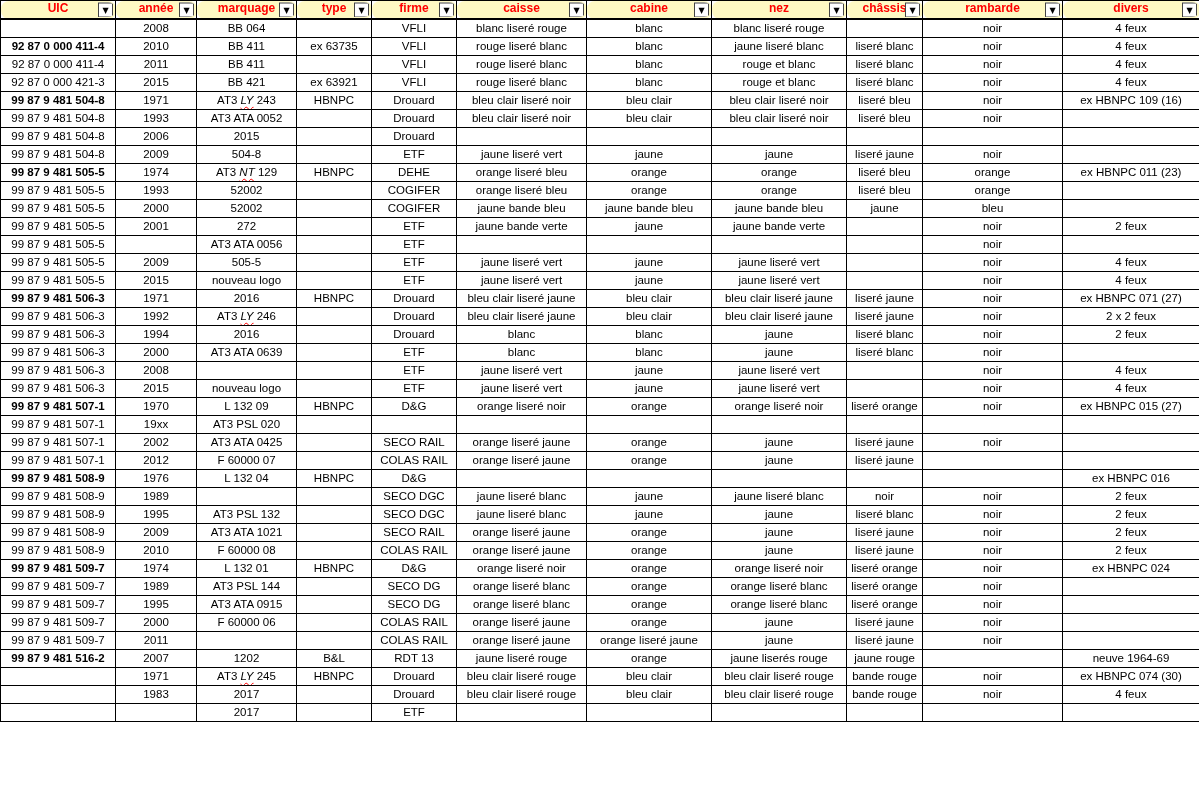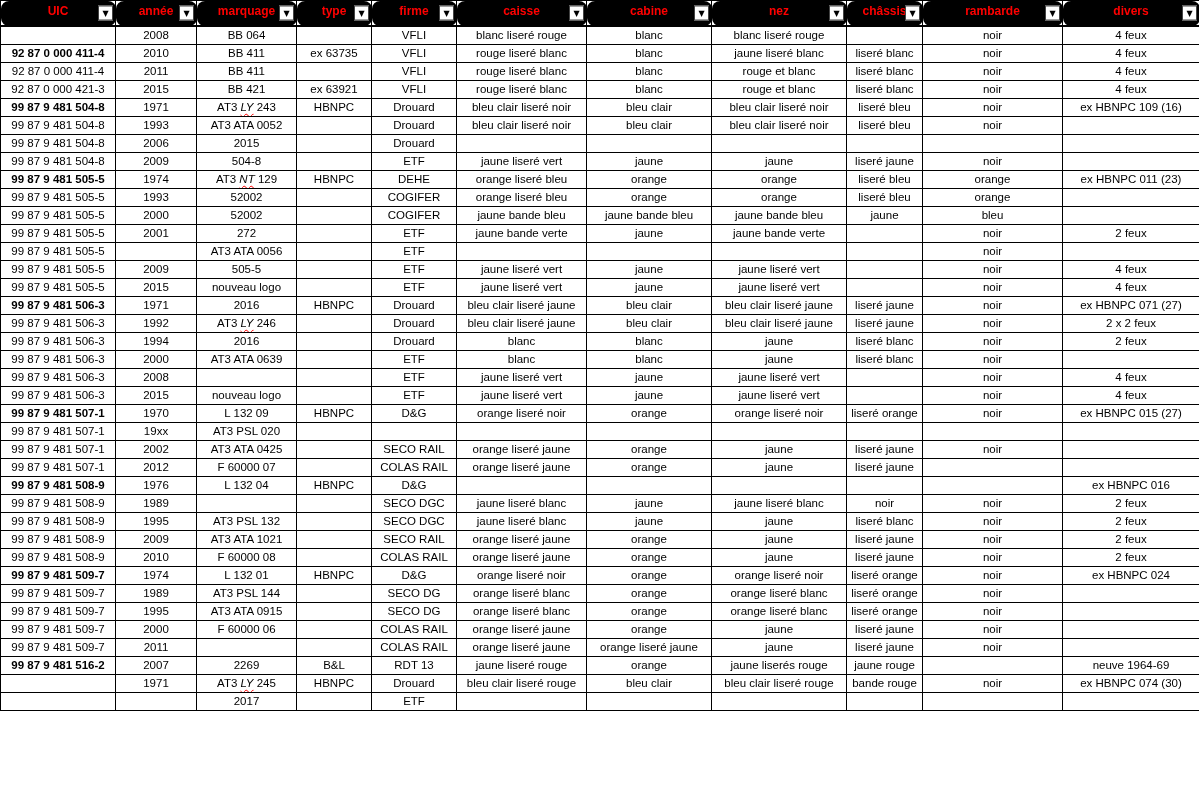--- a/index.html
+++ b/index.html
@@ -2,22 +2,22 @@
 <html><head>
 <meta charset="utf-8">
 <style>
   * { margin:0; padding:0; box-sizing:border-box; }
   html,body { width:1199px; height:787px; overflow:hidden; background:#ffffff;
               font-family:"Liberation Sans", sans-serif; }
   .sheet { width:1199px; height:787px; overflow:hidden; background:#fff; }
   table { border-collapse:collapse; table-layout:fixed; width:1199px; }
   th, td { border:1px solid #000; overflow:hidden; white-space:nowrap;
            text-align:center; vertical-align:middle; padding:0 1px; }
-  thead th { height:25px; border-bottom:2px solid #000; position:relative;
-             font-size:12px; font-weight:bold; color:#ff0000; background:#000000;border-radius:8px; }
+  thead th { height:18px; border-bottom:2px solid #000; position:relative;
+             font-size:12px; font-weight:bold; color:#ff0000; background:#fef9c3;border-radius:8px; }
   thead th .hlabel { display:inline-block; max-width:calc(100% - 18px); overflow:hidden; }
   .filter-btn { position:absolute; right:2px; top:50%; transform:translateY(-50%);
                 width:15px; height:15px; border:1px solid #444; background:#fff;
                 font-size:8px; line-height:13px; color:#000; text-align:center;
                 cursor:pointer; padding:0; font-family:"DejaVu Sans", sans-serif; }
   tbody td { height:17.4px; font-size:11.5px; color:#000; line-height:17px; }
   td.bold { font-weight:bold; }
   .sq { text-decoration:underline wavy #ff0000 1px; text-underline-offset:2px;font-style:italic; }
 </style>
 </head>
@@ -505,21 +505,21 @@
           <td>orange liseré jaune</td>
           <td>orange liseré jaune</td>
           <td>jaune</td>
           <td>liseré jaune</td>
           <td>noir</td>
           <td></td>
         </tr>
         <tr>
           <td class="bold">99 87 9 481 516-2</td>
           <td>2007</td>
-          <td>2269</td>
+          <td>1202</td>
           <td>B&amp;L</td>
           <td>RDT 13</td>
           <td>jaune liseré rouge</td>
           <td>orange</td>
           <td>jaune liserés rouge</td>
           <td>jaune rouge</td>
           <td></td>
           <td>neuve 1964-69</td>
         </tr>
         <tr>
@@ -527,20 +527,33 @@
           <td>1971</td>
           <td>AT3 <span class="sq">LY</span> 245</td>
           <td>HBNPC</td>
           <td>Drouard</td>
           <td>bleu clair liseré rouge</td>
           <td>bleu clair</td>
           <td>bleu clair liseré rouge</td>
           <td>bande rouge</td>
           <td>noir</td>
           <td>ex HBNPC 074 (30)</td>
+        </tr>
+        <tr>
+          <td></td>
+          <td>1983</td>
+          <td>2017</td>
+          <td></td>
+          <td>Drouard</td>
+          <td>bleu clair liseré rouge</td>
+          <td>bleu clair</td>
+          <td>bleu clair liseré rouge</td>
+          <td>bande rouge</td>
+          <td>noir</td>
+          <td>4 feux</td>
         </tr>
         <tr>
           <td></td>
           <td></td>
           <td>2017</td>
           <td></td>
           <td>ETF</td>
           <td></td>
           <td></td>
           <td></td>

